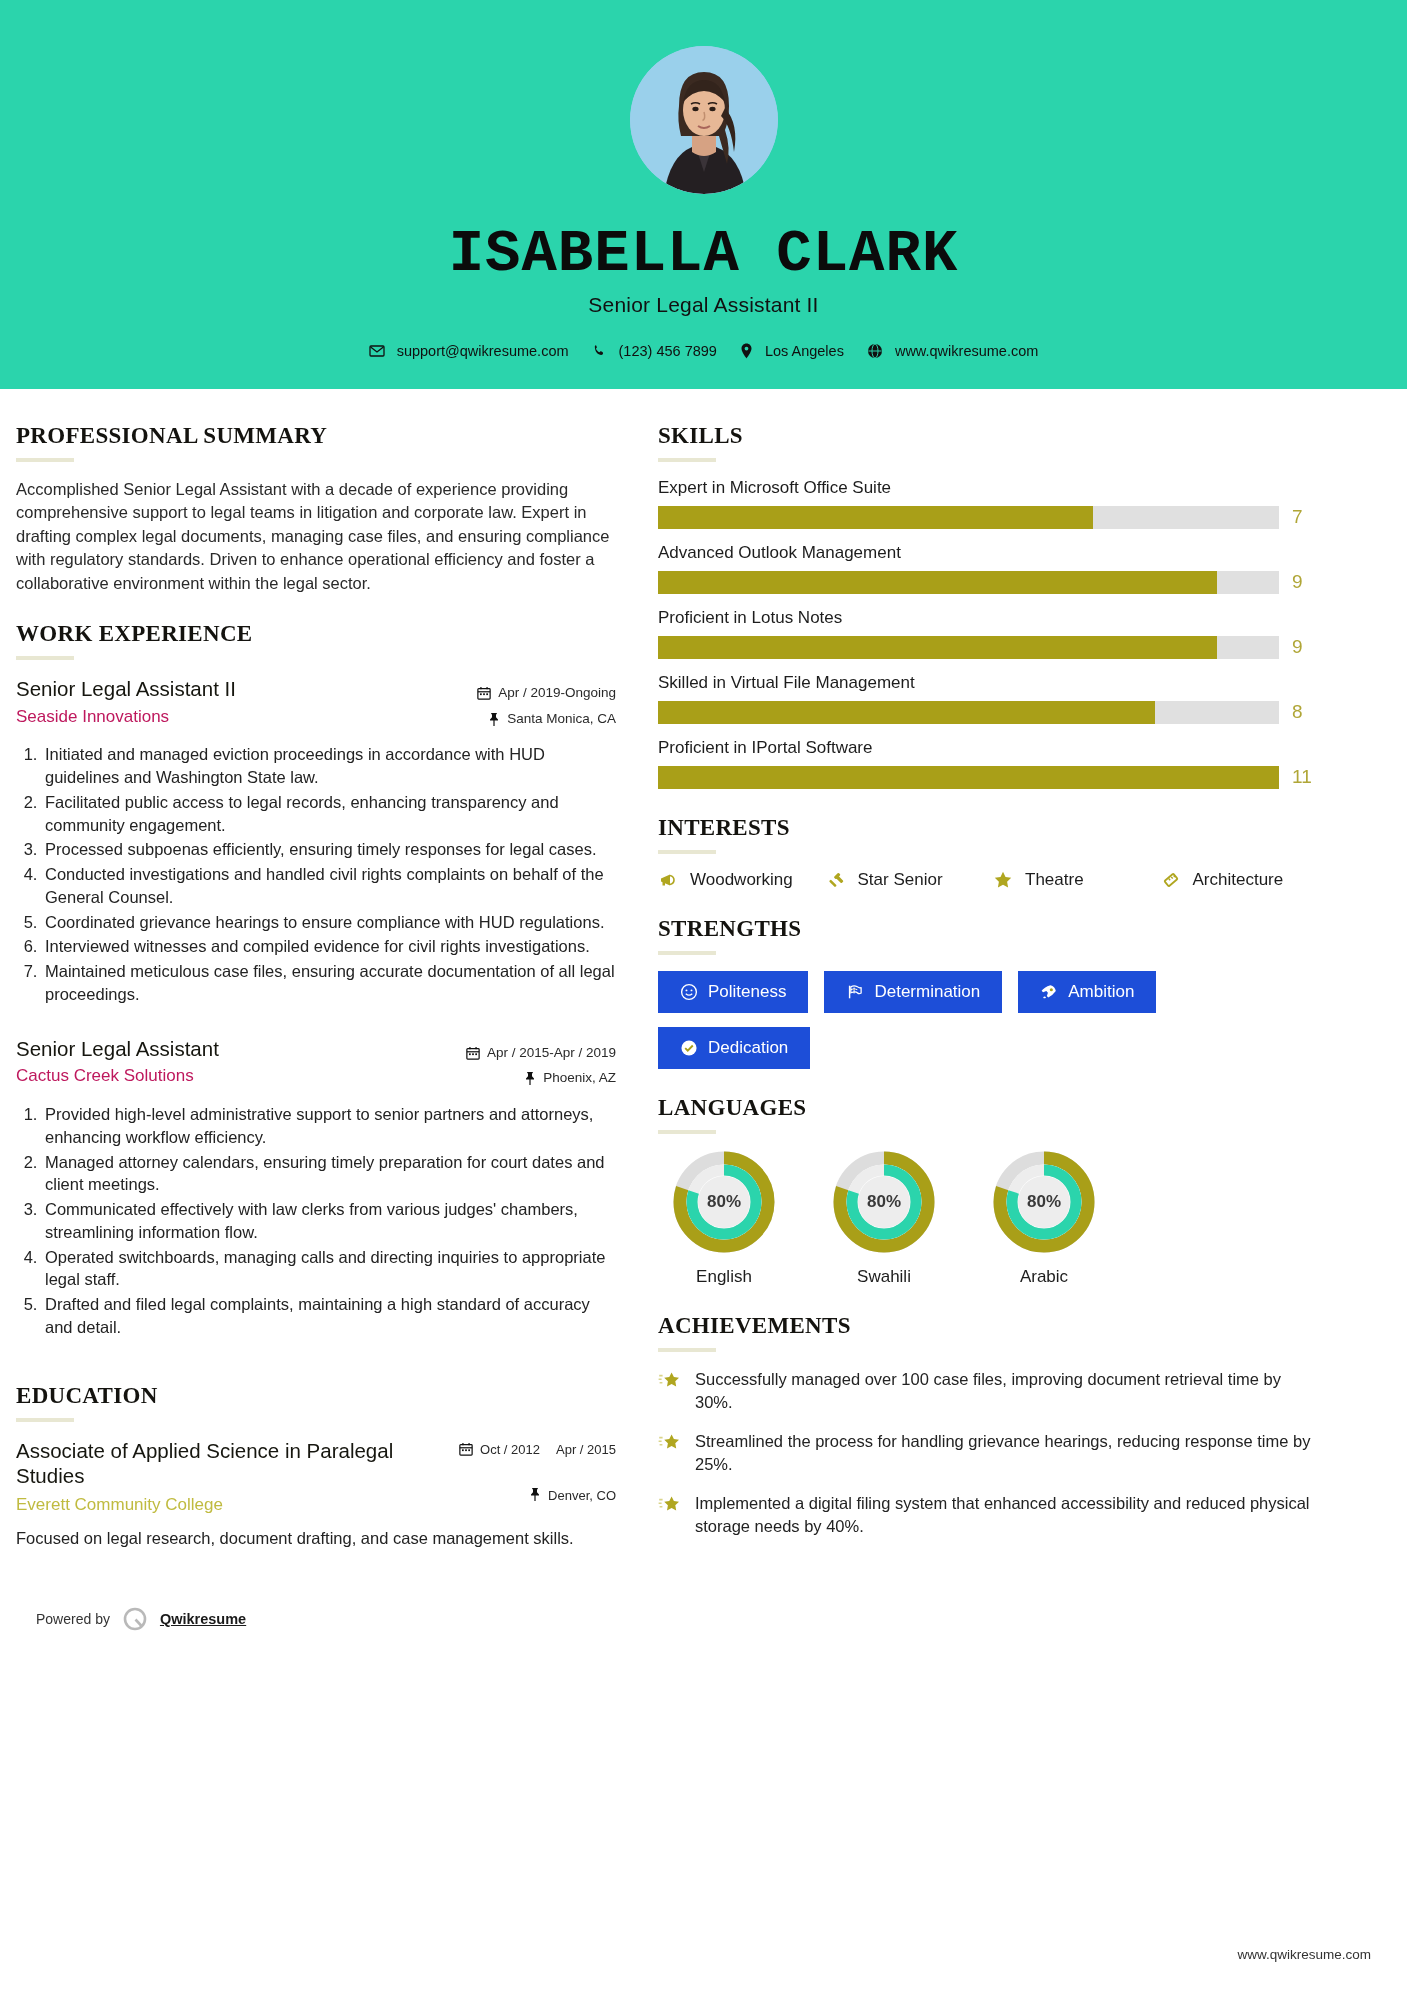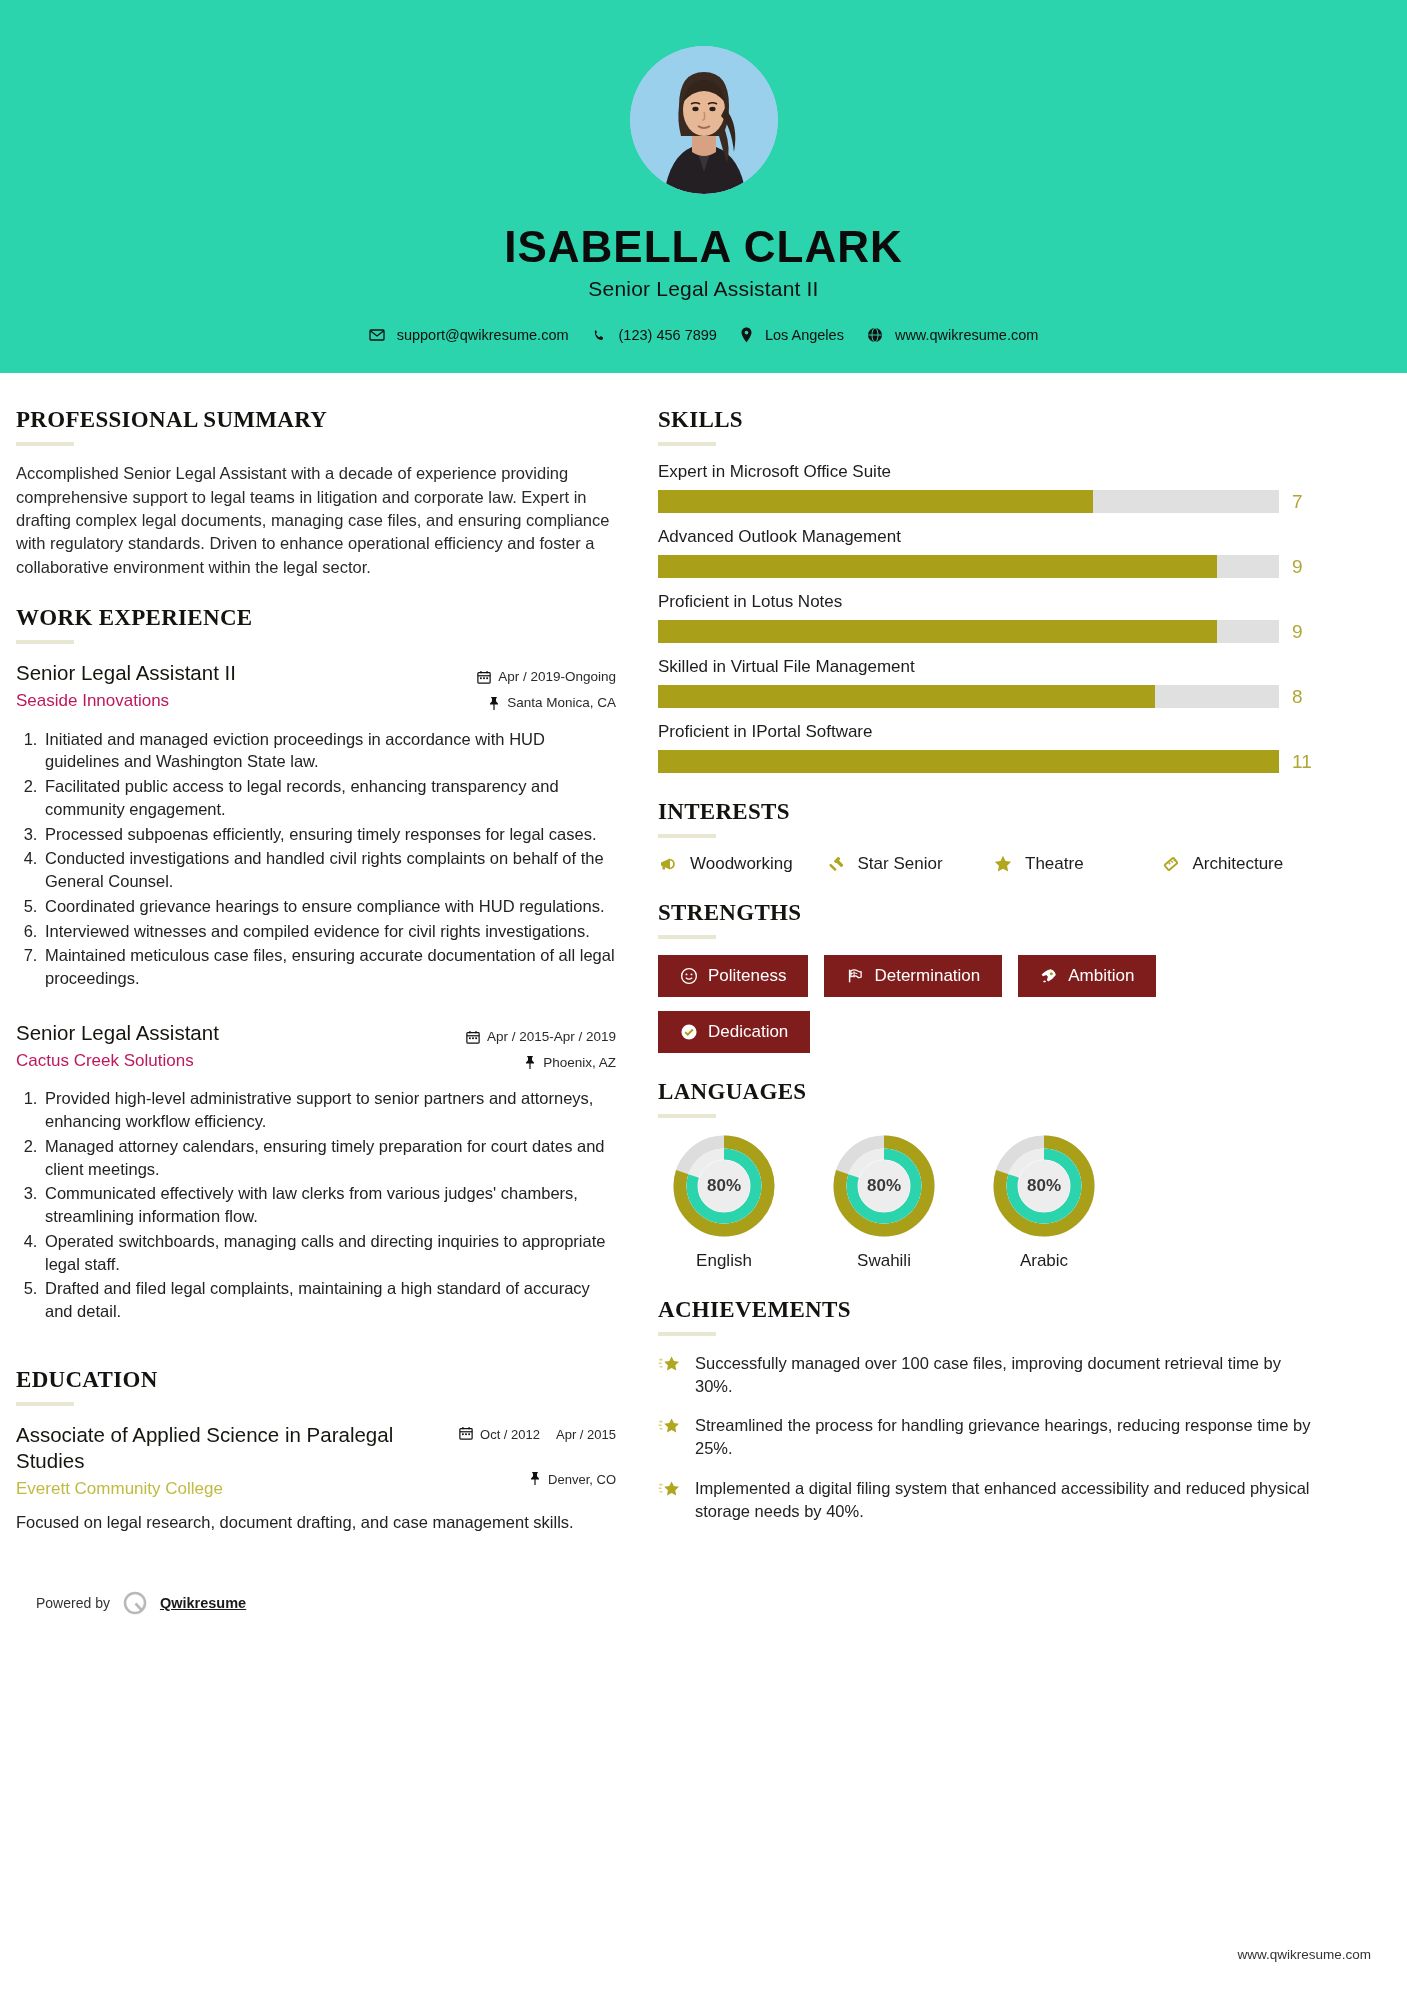--- a/index.html
+++ b/index.html
@@ -26,23 +26,23 @@
     width: 148px;
     height: 148px;
     margin: 0 auto;
     border-radius: 50%;
     background: #9AD0EB;
     overflow: hidden;
     position: relative;
   }
   .avatar-svg { display:block; width:148px; height:148px; }
   .full-name {
-    font-family: Liberation Sans, sans-serif;
+    font-family: Liberation Mono, monospace;
     font-weight: bold;
-    font-size: 44px;
+    font-size: 59px;
     letter-spacing: 1px;
     color: #0b0b0b;
     margin-top: 30px;
     line-height: 1.05;
   }
   .job-title {
     font-size: 21px;
     color: #111;
     margin-top: 7px;
     letter-spacing: .2px;
@@ -244,21 +244,21 @@
   
   .strength-wrap {
     display: flex;
     flex-wrap: wrap;
     gap: 14px 16px;
   }
   .strength-tag {
     display: inline-flex;
     align-items: center;
     gap: 10px;
-    background: #7f1d1d;
+    background: #1d4ed8;
     color: #ffffff;
     font-size: 17px;
     padding: 11px 22px;
   }
   .strength-tag svg { display:block; flex:0 0 auto; }
 
   
   .lang-wrap {
     display: flex;
     gap: 28px;

